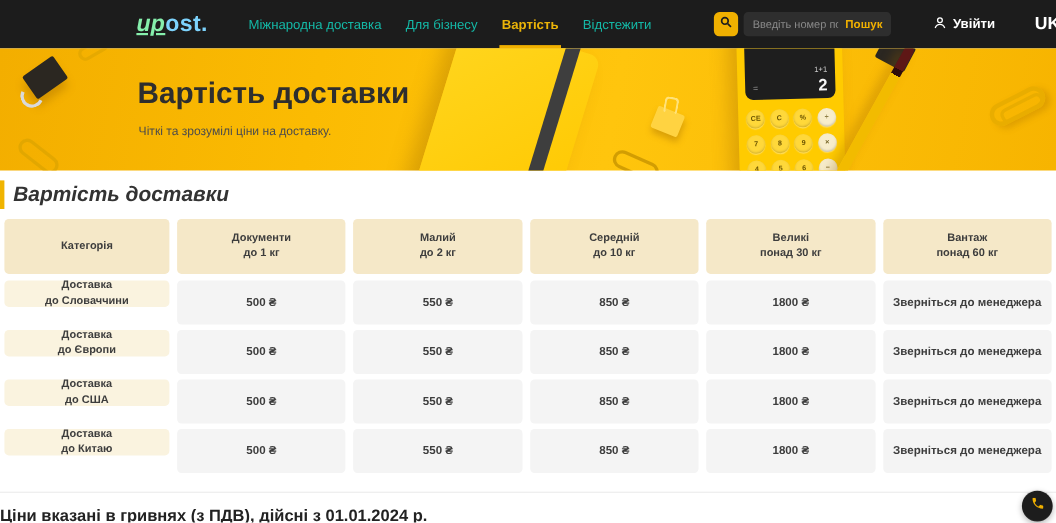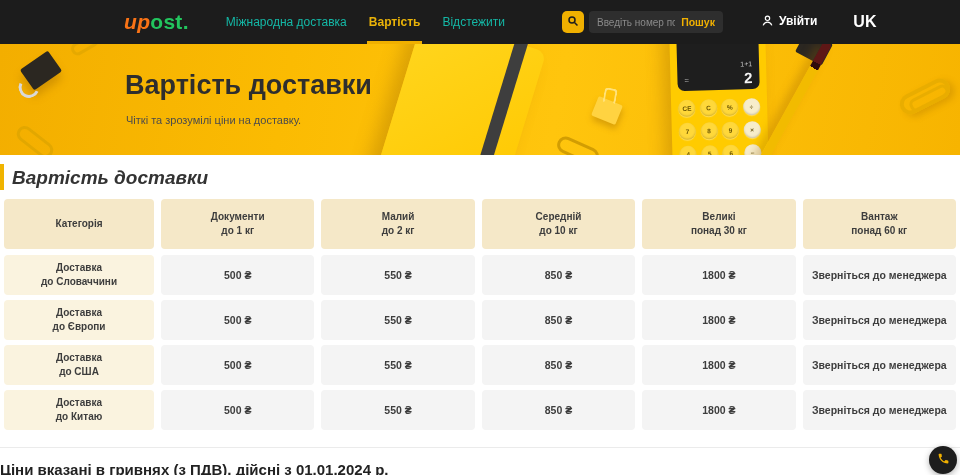--- a/index.html
+++ b/index.html
@@ -2,22 +2,22 @@
 <html><head>
 <meta charset="utf-8">
 <style>
   * { box-sizing: border-box; margin: 0; padding: 0; }
   html, body { width: 960px; height: 475px; overflow: hidden; background: #fff;
     font-family: "Liberation Sans", sans-serif; }
 
   
   .nav { height: 44px; background: #1c1c1c; display: flex; align-items: center; position: relative; }
   .logo { margin-left: 124px; font-size: 21px; font-weight: bold; letter-spacing: .3px; cursor: pointer; white-space: nowrap; }
-  .logo .accent { color: #f97316; font-style: italic; }
-  .logo .rest { color: #22c55e; }
+  .logo .accent { color: #86efac; font-style: italic; text-decoration: underline; }
+  .logo .rest { color: #7dd3fc; }
   .nav-items { display: flex; margin-left: 26px; height: 44px; }
   .nav-item { font-size: 12px; color: #14b8a6; padding: 0 11px; line-height: 44px; position: relative; cursor: pointer; white-space: nowrap; }
   .nav-item.active { color: #eab308; font-weight: bold; }
   .nav-item.active::after { content: ""; position: absolute; left: 9px; right: 9px; bottom: 0; height: 3px; background: #f0b000; }
   .search { display: flex; align-items: center; margin-left: 46px; }
   .search-icon-btn { width: 22px; height: 22px; border-radius: 5px; background: #f0b000; display: flex; align-items: center; justify-content: center; cursor: pointer; flex: none; }
   .search-box { width: 134px; height: 22px; background: #2e2e2e; border-radius: 4px; display: flex; align-items: center; padding: 0 8px; margin-left: 5px; }
   .search-box input { flex: 1; min-width: 0; background: transparent; border: none; outline: none; color: #ddd; font-size: 10px; font-family: "Liberation Sans", sans-serif; }
   .search-box input::placeholder { color: #8a8a8a; }
   .search-go { color: #f0b000; font-size: 10.5px; font-weight: bold; cursor: pointer; margin-left: 6px; white-space: nowrap; }
@@ -79,41 +79,42 @@
   .section-head { position: relative; padding: 12px 0 10px 12px; }
   .title-bar { position: absolute; left: 0; top: 9px; width: 4px; height: 26px; background: #f0b400; }
   .section-title { font-style: italic; font-weight: bold; font-size: 19px; color: #333; }
 
   
   .price-table { margin: 0 4px; }
   .t-row { display: grid; grid-template-columns: 150px repeat(5, 1fr); gap: 7px; margin-bottom: 5px; }
   .cell { border-radius: 4px; display: flex; flex-direction: column; align-items: center; justify-content: center;
     text-align: center; line-height: 1.4; }
   .h-cell { height: 50px; background: #f5e8c8; font-size: 10px; font-weight: 600; color: #3d3d3d; }
-  .c-cell { height: 40px; background: #faf3df; font-size: 10px; font-weight: 600; color: #3d3d3d; }
+  .c-cell { height: 24px; background: #faf3df; font-size: 10px; font-weight: 600; color: #3d3d3d; }
   .v-cell { height: 40px; background: #f4f4f4; font-size: 10.5px; font-weight: 600; color: #3d3d3d; }
   .t-head { margin-bottom: 6px; }
 
   
   .footer { margin-top: 17px; border-top: 1px solid #ebebeb; padding: 13px 0 0 0; }
   .footer-note { font-size: 15px; font-weight: bold; color: #222; }
 
   .phone-fab { position: fixed; left: 929px; top: 446px; width: 28px; height: 28px; border-radius: 50%;
     background: #1d1d1d; display: flex; align-items: center; justify-content: center; cursor: pointer;
     box-shadow: 0 2px 6px rgba(0,0,0,.3); }
 </style>
 </head>
 <body>
 
 <div class="nav">
   <div class="logo">
     <span class="accent">up</span><span class="rest">ost.</span>
   </div>
   <div class="nav-items">
     <div class="nav-item">Міжнародна доставка</div>
+    <div class="nav-item">Для бізнесу</div>
     <div class="nav-item active">Вартість</div>
     <div class="nav-item">Відстежити</div>
   </div>
   <div class="search">
     <div class="search-icon-btn">
       <span>
         <svg width="12" height="12" viewBox="0 0 24 24" fill="none" stroke="#1d1d1d" stroke-width="3">
           <circle cx="10" cy="10" r="6"></circle>
             <line x1="15" y1="15" x2="21" y2="21"></line>
         </svg>

